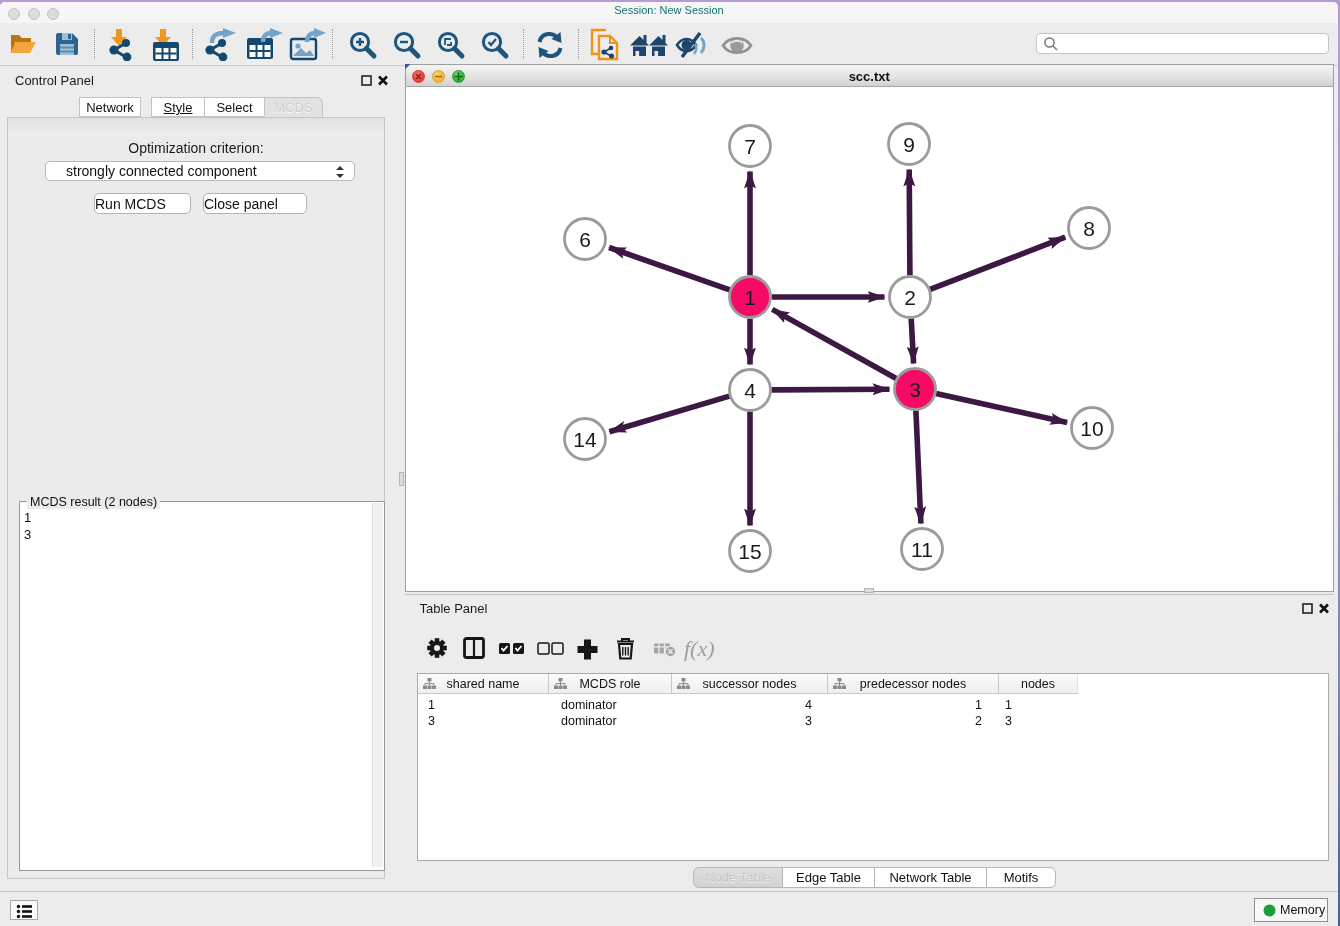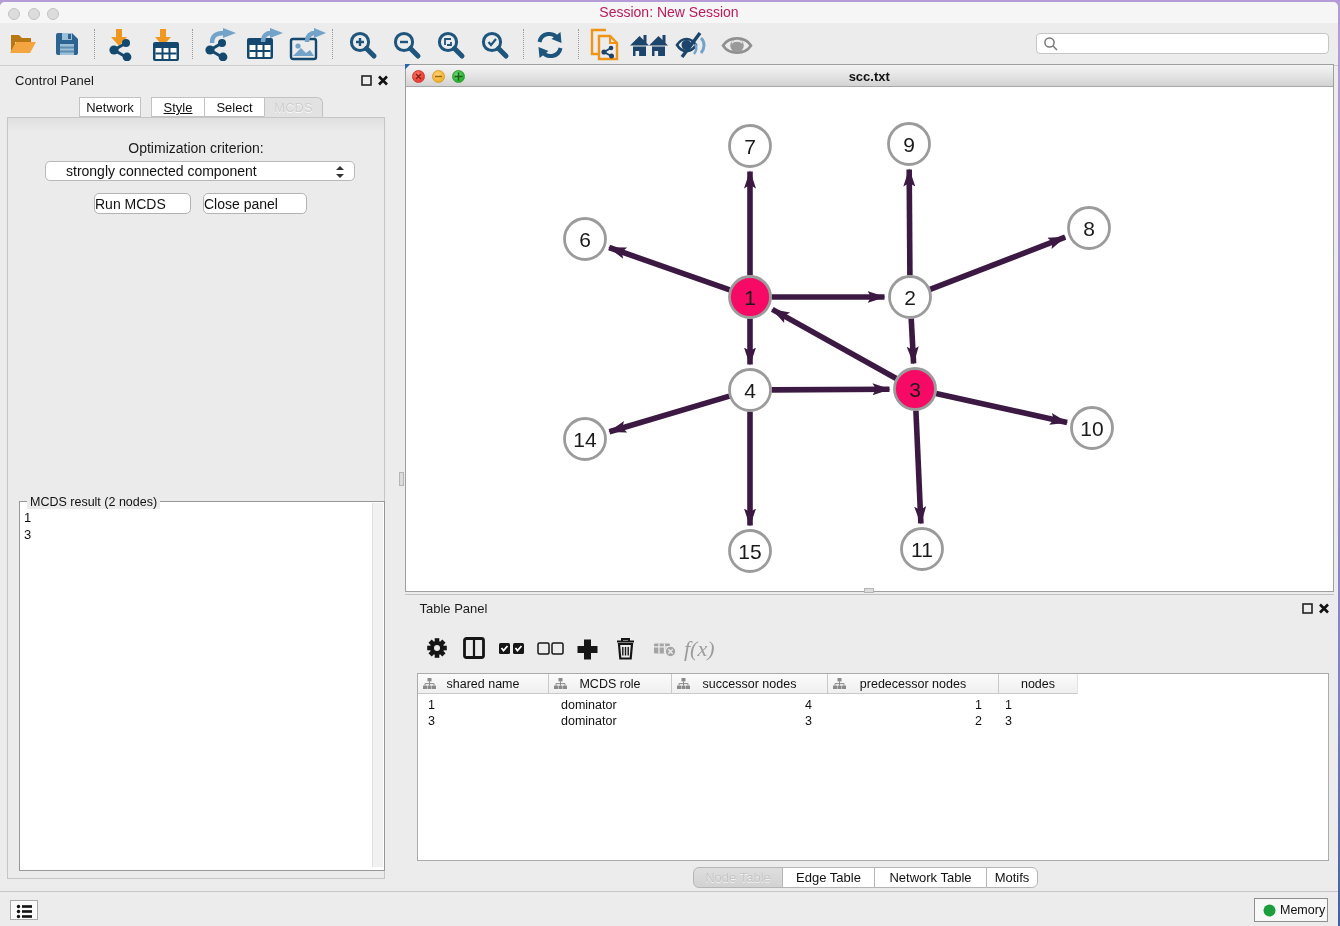--- a/index.html
+++ b/index.html
@@ -6,21 +6,21 @@
   font-family:"Liberation Sans",sans-serif;position:relative;}
 #desktop{position:absolute;left:0;top:0;width:1340px;height:926px;
   background:linear-gradient(180deg,#b59cd6 0%,#a391cd 40%,#7b82c2 75%,#41609f 100%);}
 #win{position:absolute;left:0;top:2px;width:1338px;height:924px;background:#ececec;
   border-radius:5px 5px 0 0;}
 #titlebar{position:absolute;left:0;top:0;width:1338px;height:21px;background:#f6f6f6;
   border-radius:5px 5px 0 0;border-bottom:1px solid #d6d6d6;}
 .tl{position:absolute;top:5.5px;width:12px;height:12px;border-radius:50%;
   background:#dcdcdc;border:1px solid #c3c3c3;box-sizing:border-box;}
 #wtitle{position:absolute;top:2px;left:0;width:100%;text-align:center;
-  font-size:14px;color:#be185d;}
+  font-size:11px;color:#0f766e;}
 #toolbar{position:absolute;left:0;top:21px;width:1338px;height:42px;background:#ececec;
   border-bottom:1px solid #cdcdcd;}
 .sep{position:absolute;top:6px;height:30px;width:0;border-left:1px dotted #9a9a9a;}
 .ticon{position:absolute;top:0;}
 #search{position:absolute;left:1036px;top:10px;width:291px;height:19px;background:#fff;
   border:1px solid #c6c6c6;border-radius:4px;}
 
 #cpanel{position:absolute;left:0;top:64px;width:392px;height:822px;background:#ececec;}
 #cptitle{position:absolute;left:15px;top:7px;font-size:13px;color:#1b1b1b;}
 .tab{position:absolute;top:31px;height:20px;box-sizing:border-box;background:#fff;
@@ -364,21 +364,21 @@
     <div class="dcell" style="left:330px;top:23px;width:64px;text-align:right;">4</div>
     <div class="dcell" style="left:330px;top:39px;width:64px;text-align:right;">3</div>
     <div class="dcell" style="left:500px;top:23px;width:64px;text-align:right;">1</div>
     <div class="dcell" style="left:500px;top:39px;width:64px;text-align:right;">2</div>
     <div class="dcell" style="left:587px;top:23px;">1</div>
     <div class="dcell" style="left:587px;top:39px;">3</div>
   </div>
   <div class="btab" style="left:288.5px;width:90px;background:linear-gradient(180deg,#dedede,#d2d2d2);color:#c6c6c6;text-shadow:0 1px 0 #f2f2f2;border-radius:6px 0 0 6px;">Node Table</div>
   <div class="btab" style="left:377.5px;width:93px;">Edge Table</div>
   <div class="btab" style="left:469.5px;width:113px;">Network Table</div>
-  <div class="btab" style="left:581.5px;width:52px;border-radius:0 6px 6px 0;">Motifs</div>
+  <div class="btab" style="left:581.5px;width:70px;border-radius:0 6px 6px 0;">Motifs</div>
 </div>
 <div style="position:absolute;left:864px;top:586px;width:10px;height:5px;background:#dcdcdc;border:1px solid #b5b5b5;box-sizing:border-box;"></div>
 <div style="position:absolute;left:399px;top:470px;width:5px;height:14px;background:#dcdcdc;border:1px solid #b5b5b5;box-sizing:border-box;"></div>
 <div id="status">
   <div id="listbtn">
     <svg width="26" height="18" style="position:absolute;left:5px;top:2px">
       <circle cx="2.5" cy="3.5" r="1.7" fill="#111"></circle>
           <rect x="6" y="2.2" width="10" height="2.6" fill="#111"></rect>
       <circle cx="2.5" cy="8.5" r="1.7" fill="#111"></circle>
           <rect x="6" y="7.2" width="10" height="2.6" fill="#111"></rect>

